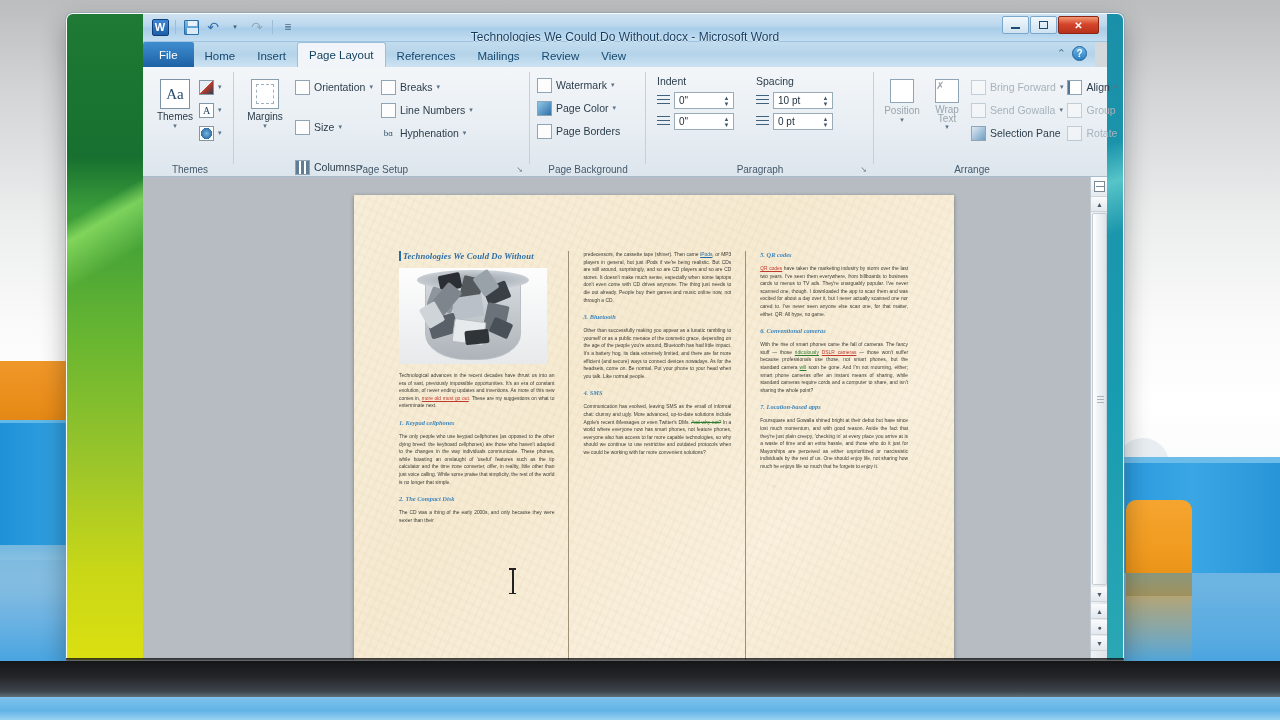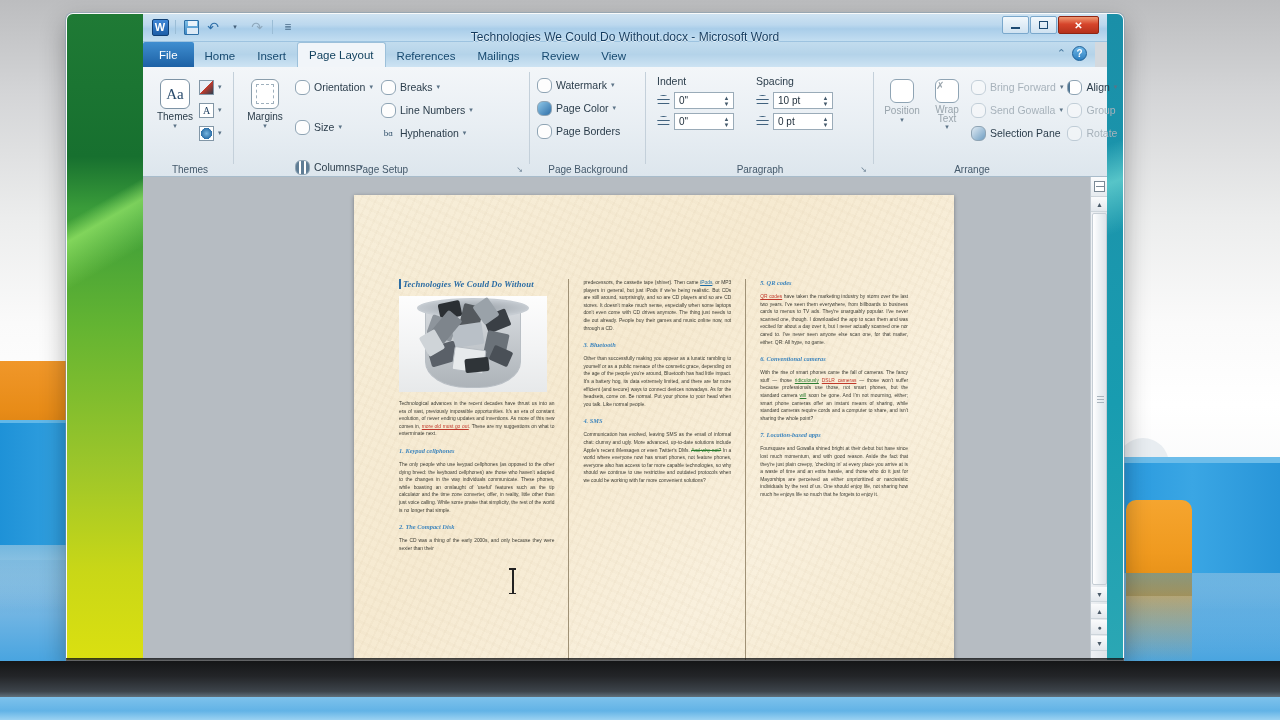--- a/index.html
+++ b/index.html
@@ -193,21 +193,21 @@
   .bigbtn{
     display:flex; flex-direction:column; align-items:center; justify-content:flex-start;
     width:54px; font-size:10px; color:#2a3c4a; padding-top:4px;
   }
   .bigbtn .gl{ margin-bottom:2px; }
   .smlbtn{
     display:flex; align-items:center; gap:4px; font-size:10.5px; color:#2b3d4b;
     height:20px; white-space:nowrap;
   }
   .smlbtn.dis{ color:#a7b2bb; }
-  .gl{ display:inline-flex; align-items:center; justify-content:center;border-radius:6px; }
+  .gl{ display:inline-flex; align-items:center; justify-content:center; }
 
   .box16{ width:15px; height:15px; border:1px solid #8fa4b4; background:#fff; display:inline-block;}
   .caret{ font-size:7px; color:#5c7387; }
 
   .themes-aa{
     width:30px;height:30px;border:1px solid #7d93a5;background:#fff;
     display:flex;align-items:center;justify-content:center;font-size:15px;color:#27496b;
     font-family:"Liberation Serif",serif;
   }
   .mini-sw{ width:15px;height:15px;border:1px solid #8296a6;display:inline-block;}
@@ -249,21 +249,21 @@
   }
   #page:before{
     content:""; position:absolute; inset:0;
     background:
       repeating-linear-gradient(115deg, rgba(198,176,140,.07) 0 2px, rgba(255,255,255,0) 2px 7px),
       repeating-linear-gradient(25deg, rgba(198,176,140,.05) 0 3px, rgba(255,255,255,0) 3px 9px);
     pointer-events:none;
   }
   .cols{
     position:absolute; left:45px; top:56px; right:38px; bottom:20px;
-    display:flex; gap:0;margin-top:28px;
+    display:flex; gap:0;
   }
   .col{ width:172px; padding:0 8px; position:relative; }
   .col.c1{ padding-left:0; }
   .col-div{ width:1px; background:#9f9176; margin:0 6px; align-self:stretch; }
 
   .doc-title{
     font-family:"Liberation Serif",serif; font-style:italic; font-weight:bold;
     font-size:8.6px; color:#2b6ca3; letter-spacing:.15px; margin-bottom:7px;
     border-left:2px solid #2b6ca3; padding-left:2px;
   }

